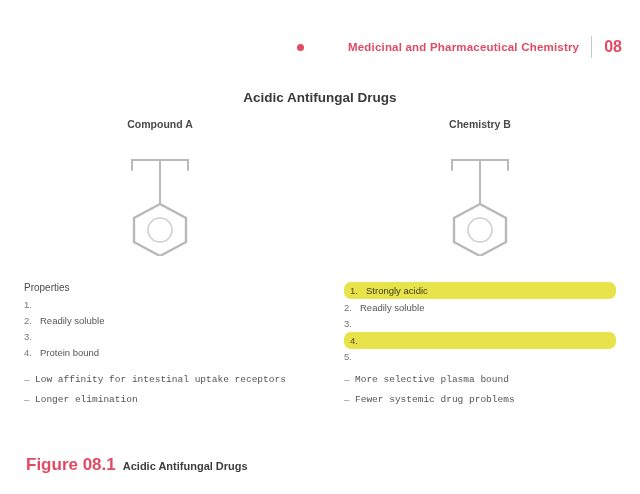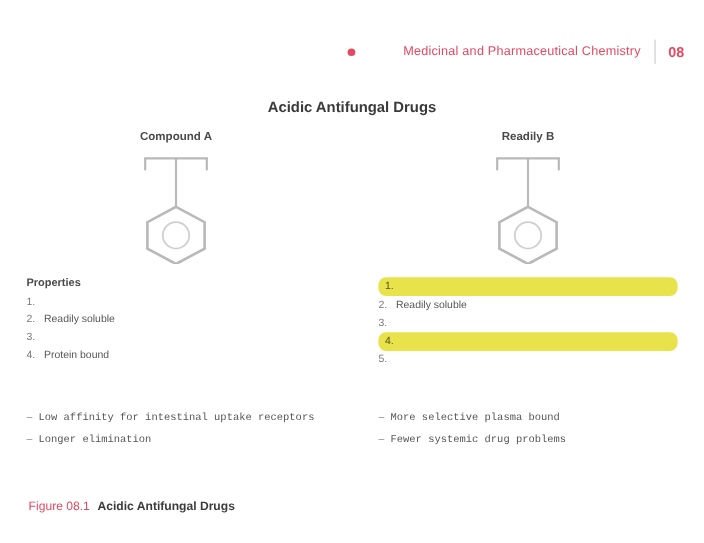--- a/index.html
+++ b/index.html
@@ -27,34 +27,34 @@
   }
   .header-bullet {
     width: 7px;
     height: 7px;
     border-radius: 50%;
     background: #e24a62;
     flex: none;
   }
   .header-title {
     font-size: 11.5px;
-    font-weight: normal;
+    font-weight: bold;
     color: #e24a62;
     letter-spacing: .2px;
     white-space: nowrap;
     margin-left: 36px;
   }
   .header-divider {
     width: 1px;
     height: 22px;
     background: #c9c9c9;
     margin: 0 4px;
   }
   .header-badge {
-    font-size: 13px;
+    font-size: 16px;
     font-weight: bold;
     color: #e24a62;
     white-space: nowrap;
   }
 
   
   .slide-title {
     position: absolute;
     top: 90px;
     left: 0;
@@ -76,40 +76,40 @@
   .col {
     width: 50%;
     box-sizing: border-box;
     padding: 0 24px;
   }
   .col-head {
     text-align: center;
     font-size: 10.5px;
     font-weight: bold;
     color: #4a4a4a;
-    margin-bottom: 0;
+    margin-bottom: 16px;
   }
 
   
   .structure {
     height: 112px;
     display: flex;
     align-items: flex-start;
     justify-content: center;
   }
   .structure svg {
     display: block;
   }
 
   
   .list-head {
     font-size: 10px;
-    font-weight: bold;
+    font-weight: normal;
     color: #4a4a4a;
-    margin: 10px 0 3px 0;
+    margin: 24px 0 3px 0;
   }
   .list-head.spacer {
     visibility: hidden;
   }
   .prop-list {
     list-style: none;
     margin: 0;
     padding: 0;
   }
   .prop-item {
@@ -178,22 +178,22 @@
   
   .caption {
     position: absolute;
     left: 26px;
     top: 455px;
     display: flex;
     align-items: baseline;
     gap: 7px;
   }
   .caption-label {
-    font-size: 11px;
-    font-weight: normal;
+    font-size: 17px;
+    font-weight: bold;
     color: #e24a62;
     white-space: nowrap;
   }
   .caption-text {
     font-size: 11px;
     font-weight: bold;
     color: #3c3c3c;
     white-space: nowrap;
   }
 </style>
@@ -238,37 +238,38 @@
         <span class="num">3.</span>
       </li>
       <li class="prop-item">
         <span class="num">4.</span>
         <span class="txt">Protein bound</span>
       </li>
     </ul>
   </div>
 
   <div class="col">
-    <div class="col-head">Readily B</div>
+    <div class="col-head">Chemistry B</div>
     <div class="structure">
       <svg width="100" height="110" viewBox="0 0 100 110">
         <g stroke="#b9b9b9" stroke-width="2" fill="none" stroke-linecap="round">
           <line x1="22" y1="14" x2="78" y2="14"></line>
           <line x1="50" y1="14" x2="50" y2="58"></line>
           <line x1="22" y1="14" x2="22" y2="24"></line>
           <line x1="78" y1="14" x2="78" y2="24"></line>
           <polygon points="50,58 76,72 76,96 50,110 24,96 24,72" stroke="#b9b9b9" stroke-width="2.4"></polygon>
           <circle cx="50" cy="84" r="12" stroke="#cfcfcf" stroke-width="1.6"></circle>
         </g>
       </svg>
     </div>
     <div class="list-head spacer"></div>
     <ul class="prop-list">
       <li class="prop-item hl">
         <span class="num">1.</span>
+        <span class="txt">Strongly acidic</span>
       </li>
       <li class="prop-item">
         <span class="num">2.</span>
         <span class="txt">Readily soluble</span>
       </li>
       <li class="prop-item">
         <span class="num">3.</span>
       </li>
       <li class="prop-item hl">
         <span class="num">4.</span>

